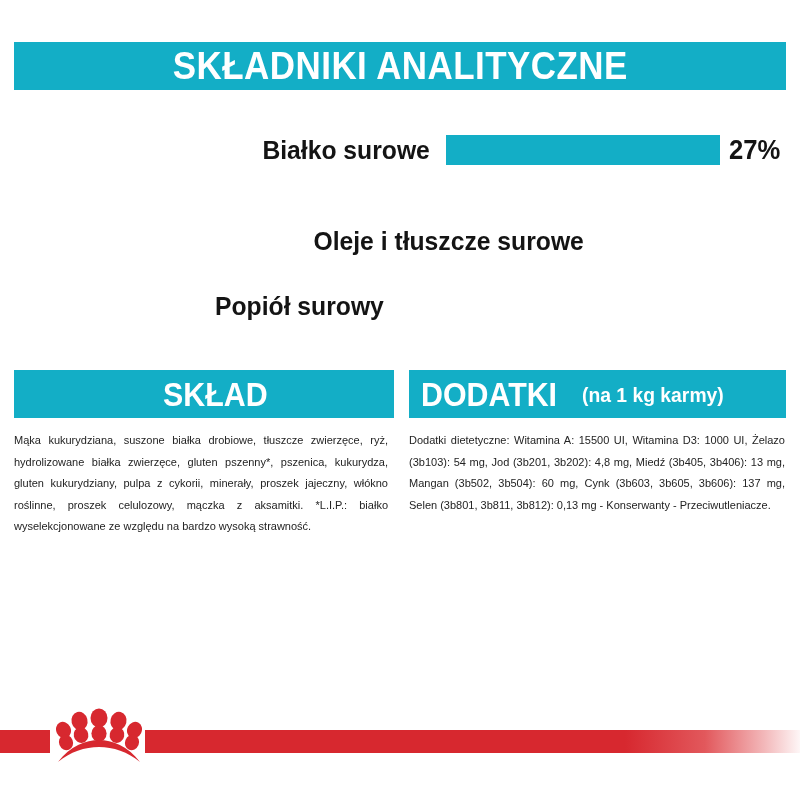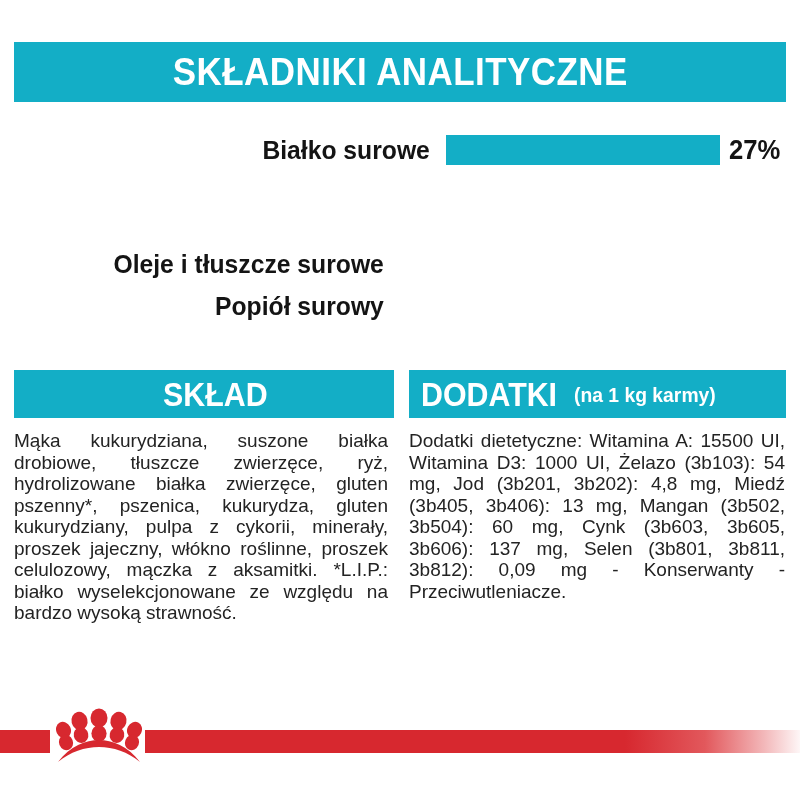--- a/index.html
+++ b/index.html
@@ -23,21 +23,21 @@
     height: 800px;
     background: #ffffff;
   }
 
   
   .banner {
     position: absolute;
     left: 14px;
     top: 42px;
     width: 772px;
-    height: 60px;
+    height: 48px;
     background: #13aec6;
     display: flex;
     align-items: center;
     justify-content: center;
   }
   .banner-title {
     color: #ffffff;
     font-family: "Liberation Sans Narrow", "Liberation Sans", sans-serif;
     font-weight: bold;
     font-size: 38px;
@@ -117,21 +117,21 @@
 
   .col-head {
     height: 48px;
     background: #13aec6;
     display: flex;
     align-items: center;
     justify-content: center;
     box-sizing: border-box;
     padding-left: 32px;
   }
-  .col-head.right { justify-content: flex-start; padding-left: 12px; }
+  .col-head.right { justify-content: flex-start; padding-left: 12px; gap: 8px; }
   .col-head-title {
     color: #ffffff;
     font-family: "Liberation Sans Narrow", "Liberation Sans", sans-serif;
     font-weight: bold;
     font-size: 33px;
     transform: scaleX(0.92);
     transform-origin: left center;
     white-space: nowrap;
     line-height: 1;
   }
@@ -143,21 +143,21 @@
     transform: scaleX(0.92);
     transform-origin: left center;
     margin-left: 5px;
     white-space: nowrap;
     line-height: 1;
   }
 
   .col-body {
     margin-top: 12px;
     font-family: "Liberation Sans", sans-serif;
-    font-size: 19px;
+    font-size: 11px;
     line-height: 21.5px;
     color: #232323;
     text-align: justify;
   }
   .col-left .col-body  { width: 374px; }
   .col-right .col-body { width: 376px; }
   .col-body p { margin: 0; }
 
   
   .footer {
@@ -207,21 +207,21 @@
 
     <div class="chart-row" style="top:0px;padding-left:46px;">
       <div class="chart-label">Białko surowe</div>
       <div class="chart-barwrap">
         <div class="chart-bar" id="bar0" style="width: 274px; background: rgb(19, 174, 198);"></div>
         <div class="chart-value">27%</div>
       </div>
     </div>
 
 
-    <div class="chart-row" style="top:114px;">
+    <div class="chart-row" style="top:100px;flex-direction:column;">
       <div class="chart-label">Oleje i tłuszcze surowe</div>
     </div>
 
     <div class="chart-row" style="top:156px;justify-content:space-between;">
       <div class="chart-label">Popiół surowy</div>
     </div>
 
   </div>
 
   <div class="columns">
@@ -234,21 +234,21 @@
         <p>Mąka kukurydziana, suszone białka drobiowe, tłuszcze zwierzęce, ryż, hydrolizowane białka zwierzęce, gluten pszenny*, pszenica, kukurydza, gluten kukurydziany, pulpa z cykorii, minerały, proszek jajeczny, włókno roślinne, proszek celulozowy, mączka z aksamitki. *L.I.P.: białko wyselekcjonowane ze względu na bardzo wysoką strawność.</p>
       </div>
     </div>
 
     <div class="col col-right">
       <div class="col-head right">
         <div class="col-head-title">DODATKI</div>
         <div class="col-head-sub">(na 1 kg karmy)</div>
       </div>
       <div class="col-body">
-        <p>Dodatki dietetyczne: Witamina A: 15500 UI, Witamina D3: 1000 UI, Żelazo (3b103): 54 mg, Jod (3b201, 3b202): 4,8 mg, Miedź (3b405, 3b406): 13 mg, Mangan (3b502, 3b504): 60 mg, Cynk (3b603, 3b605, 3b606): 137 mg, Selen (3b801, 3b811, 3b812): 0,09 mg - Konserwanty - Przeciwutleniacze.</p>
+        <p>Dodatki dietetyczne: Witamina A: 15500 UI, Witamina D3: 1000 UI, Żelazo (3b103): 54 mg, Jod (3b201, 3b202): 4,8 mg, Miedź (3b405, 3b406): 13 mg, Mangan (3b502, 3b504): 60 mg, Cynk (3b603, 3b605, 3b606): 137 mg, Selen (3b801, 3b811, 3b812): 0,13 mg - Konserwanty - Przeciwutleniacze.</p>
       </div>
     </div>
 
   </div>
 
   <div class="footer">
     <div class="rule-left"></div>
     <div class="rule-right"></div>
     <svg class="crown" viewBox="0 0 86 62">
       <g fill="#d7282f">

